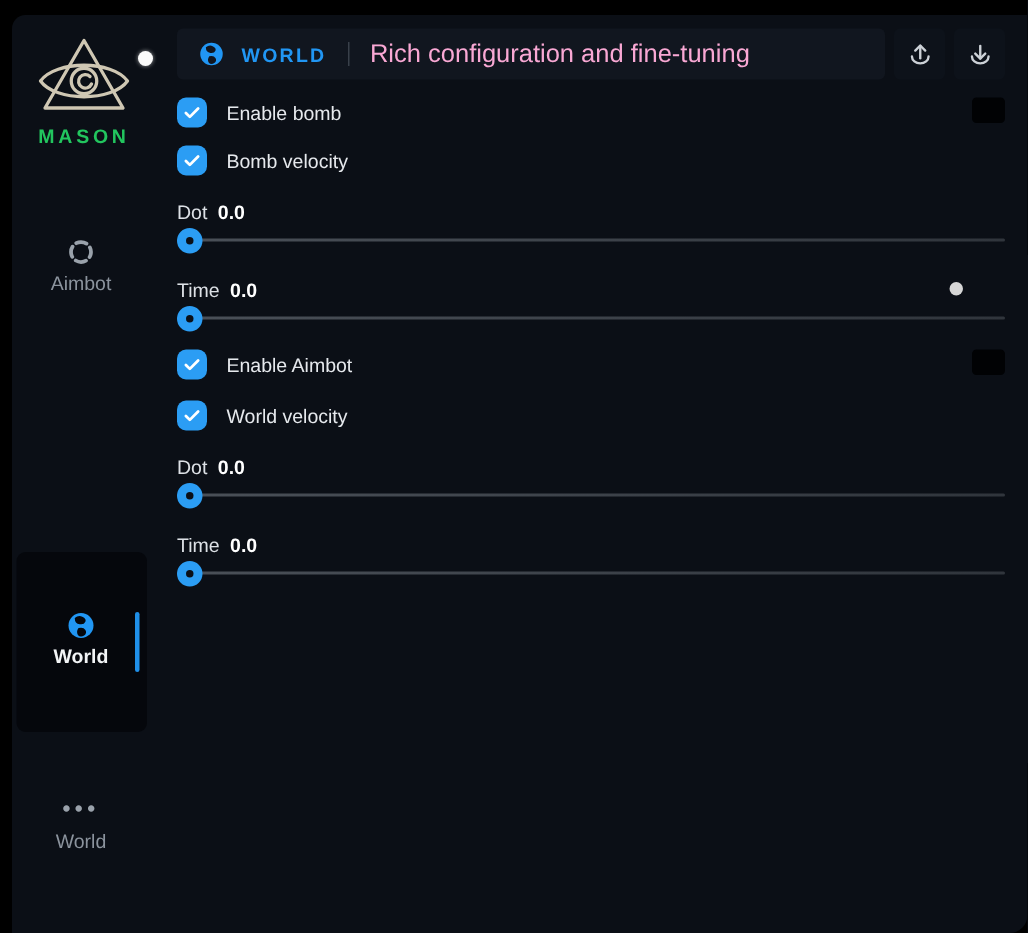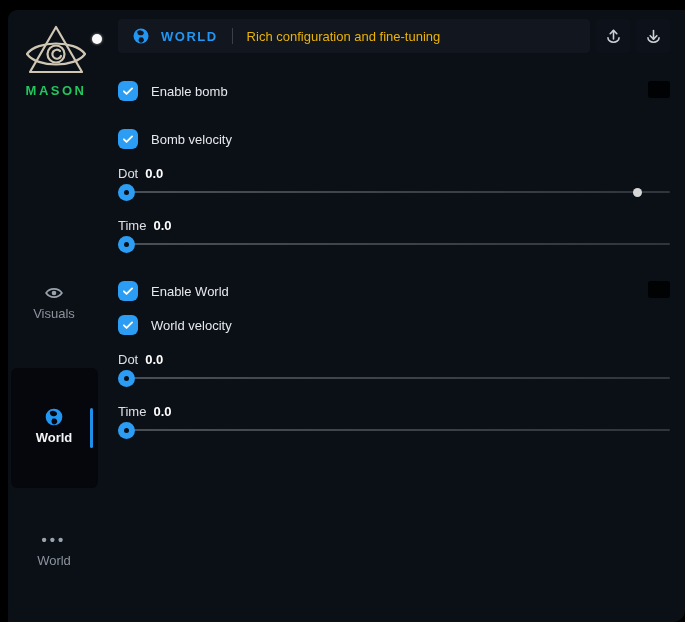--- a/index.html
+++ b/index.html
@@ -39,28 +39,28 @@
   .dots-glyph{font-size:15px;font-weight:bold;letter-spacing:3px;line-height:20px;color:#9aa2ab;}
   
   .content{position:absolute;left:110px;top:9px;width:552px;}
   .header-row{display:flex;gap:6px;height:34px;}
   .header-bar{
     flex:1;background:#11161f;border-radius:4px;
     display:flex;align-items:center;padding:0 14px;gap:11px;min-width:0;
   }
   .tab-label{color:#2196f3;font-weight:bold;font-size:13px;letter-spacing:1.5px;}
   .hdr-divider{width:1px;height:16px;background:#39404a;margin:0 3px;flex:none;}
-  .subtitle{color:#eab308;font-size:13px;white-space:nowrap;overflow:hidden;}
+  .subtitle{color:#f9a8d4;font-size:17px;white-space:nowrap;overflow:hidden;}
   .icon-btn{
     flex:none;width:34px;height:34px;background:#0d121a;border-radius:4px;
     display:flex;align-items:center;justify-content:center;cursor:pointer;
   }
   
   .check-row{position:relative;display:flex;align-items:center;gap:13px;height:20px;}
-  .mt12{margin-top:28px;} .mt14{margin-top:14px;} .mt16{margin-top:16px;} .mt18{margin-top:18px;}
+  .mt12{margin-top:12px;} .mt14{margin-top:14px;} .mt16{margin-top:16px;} .mt18{margin-top:18px;}
   .checkbox{
     flex:none;width:20px;height:20px;border-radius:6px;background:#2b9df4;
     display:flex;align-items:center;justify-content:center;cursor:pointer;
   }
   .check-label{color:#e6e9ed;font-size:13px;}
   .keybind{
     position:absolute;right:0;top:0;width:22px;height:17px;
     background:#010204;border-radius:3px;cursor:pointer;
   }
   .slider-label{margin-top:16px;height:16px;font-size:13px;color:#dde1e6;display:flex;gap:7px;align-items:center;}
@@ -95,30 +95,29 @@
         <g fill="none" stroke="#cfc7b3" stroke-width="2.2" stroke-linejoin="round" stroke-linecap="round">
           <path d="M33 3 L59 48 L7 48 Z"></path>
           <path d="M4 30 C14 16, 52 16, 62 30 C52 44, 14 44, 4 30 Z"></path>
           <circle cx="33" cy="30" r="8.5"></circle>
           <path d="M37 27 a4.5 4.5 0 1 0 1 5"></path>
         </g>
       </svg>
       <div class="brand">MASON</div>
     </div>
 
-
-    <div class="nav-item nav-visuals">
+    <div class="nav-item nav-aimbot">
       <div class="nicon">
         <svg width="20" height="20" viewBox="0 0 24 24">
-          <path d="M2.5 12 C7 5.5, 17 5.5, 21.5 12 C17 18.5, 7 18.5, 2.5 12 Z" fill="none" stroke="#9aa2ab" stroke-width="2"></path>
-          <circle cx="12" cy="12" r="2.8" fill="#9aa2ab"></circle>
-        </svg>
-      </div>
-      <div class="nlabel">Visuals</div>
-    </div>
+          <circle cx="12" cy="12" r="8" fill="none" stroke="#9aa2ab" stroke-width="3" stroke-dasharray="8.6 4" stroke-dashoffset="4.3" stroke-linecap="round"></circle>
+        </svg>
+      </div>
+      <div class="nlabel">Aimbot</div>
+    </div>
+
 
     <div class="active-bg">
       <div class="active-bar"></div>
     </div>
 
     <div class="nav-item nav-world active">
       <div class="nicon">
         <svg width="20" height="20" viewBox="0 0 24 24">
           <circle cx="12" cy="12" r="10" fill="#2196f3"></circle>
           <path fill="#05070c" d="M7 6 q3-2.5 6-1 q3.5 1.5 2.5 4 q-1 2.5-4.5 2 q-4-.5-4-5Z"></path>
@@ -205,21 +204,21 @@
       <div class="track"></div>
       <div class="thumb"></div>
     </div>
 
     <div class="check-row mt12">
       <div class="checkbox">
         <svg width="14" height="14" viewBox="0 0 24 24">
           <path d="M5 12.5 l4.5 4.5 L19 7.5" fill="none" stroke="#fff" stroke-width="3.2" stroke-linecap="round" stroke-linejoin="round"></path>
         </svg>
       </div>
-      <span class="check-label">Enable World</span>
+      <span class="check-label">Enable Aimbot</span>
       <span class="keybind"></span>
     </div>
 
     <div class="check-row mt14">
       <div class="checkbox">
         <svg width="14" height="14" viewBox="0 0 24 24">
           <path d="M5 12.5 l4.5 4.5 L19 7.5" fill="none" stroke="#fff" stroke-width="3.2" stroke-linecap="round" stroke-linejoin="round"></path>
         </svg>
       </div>
       <span class="check-label">World velocity</span>

